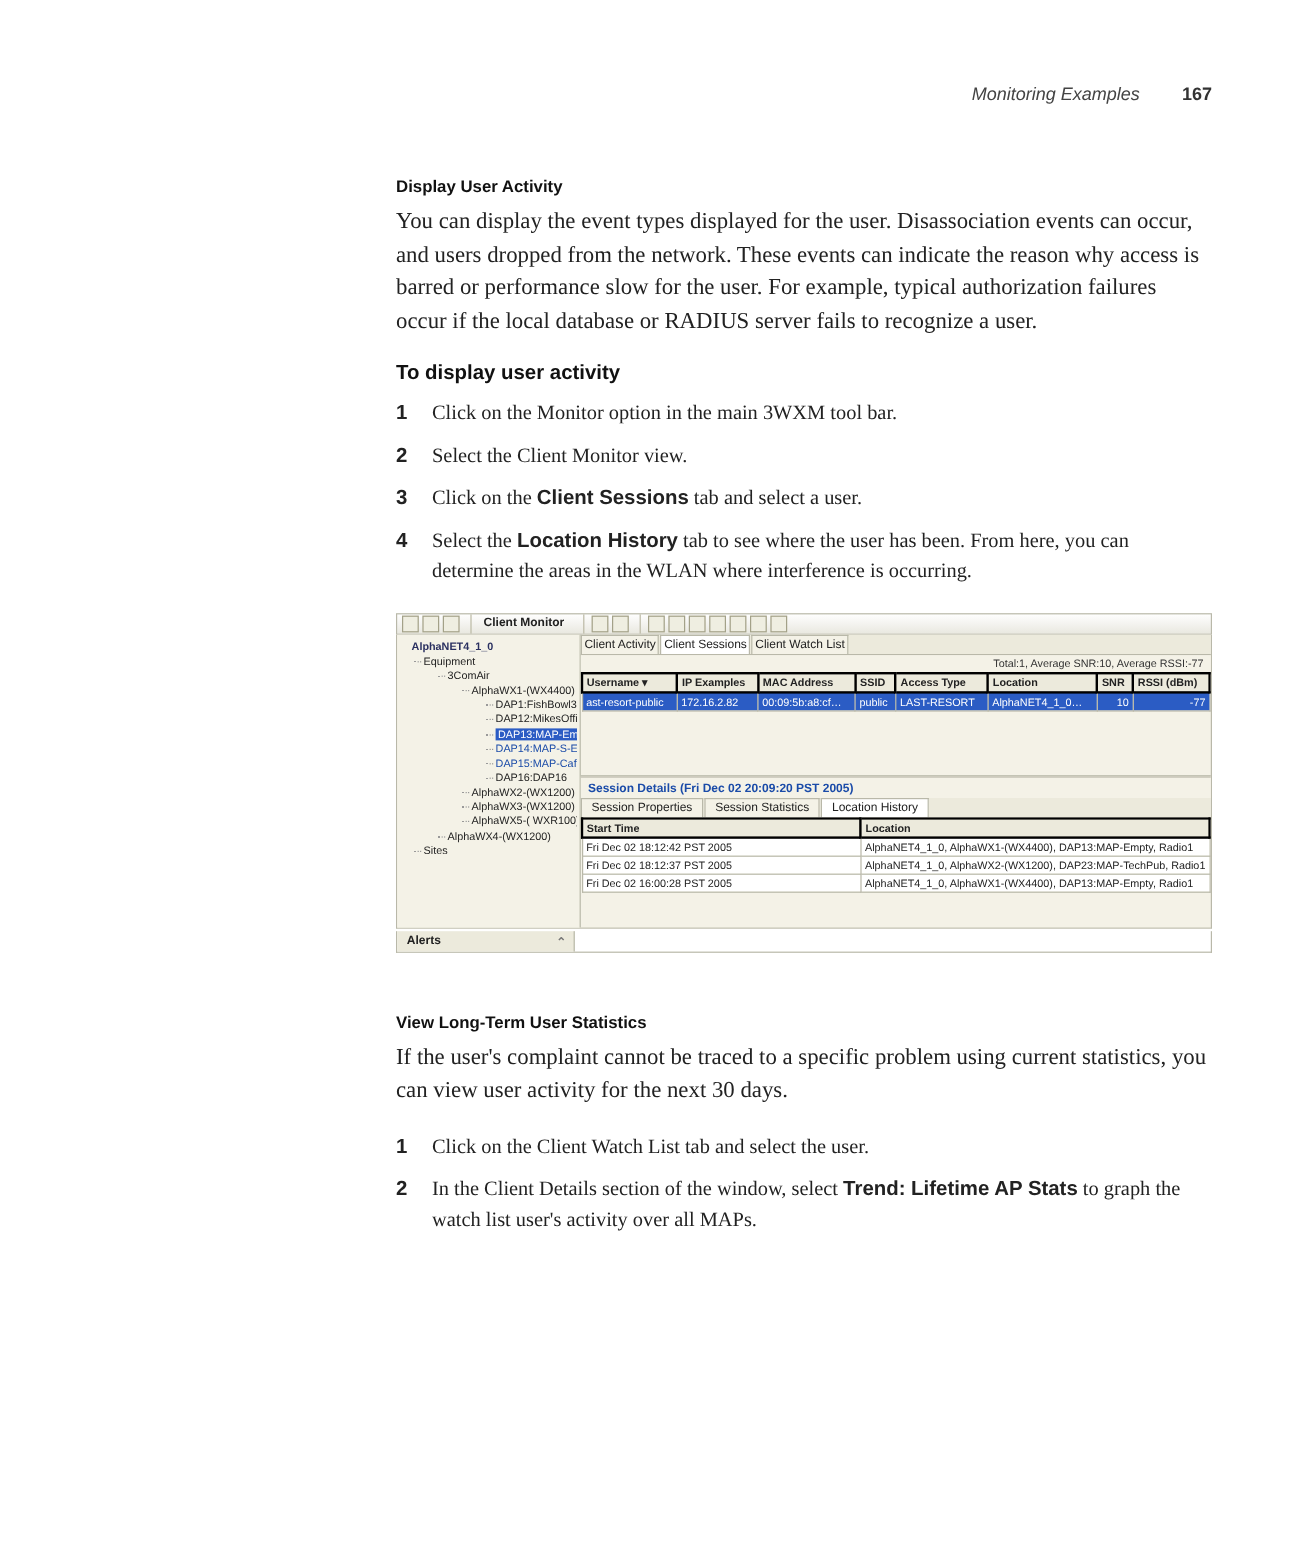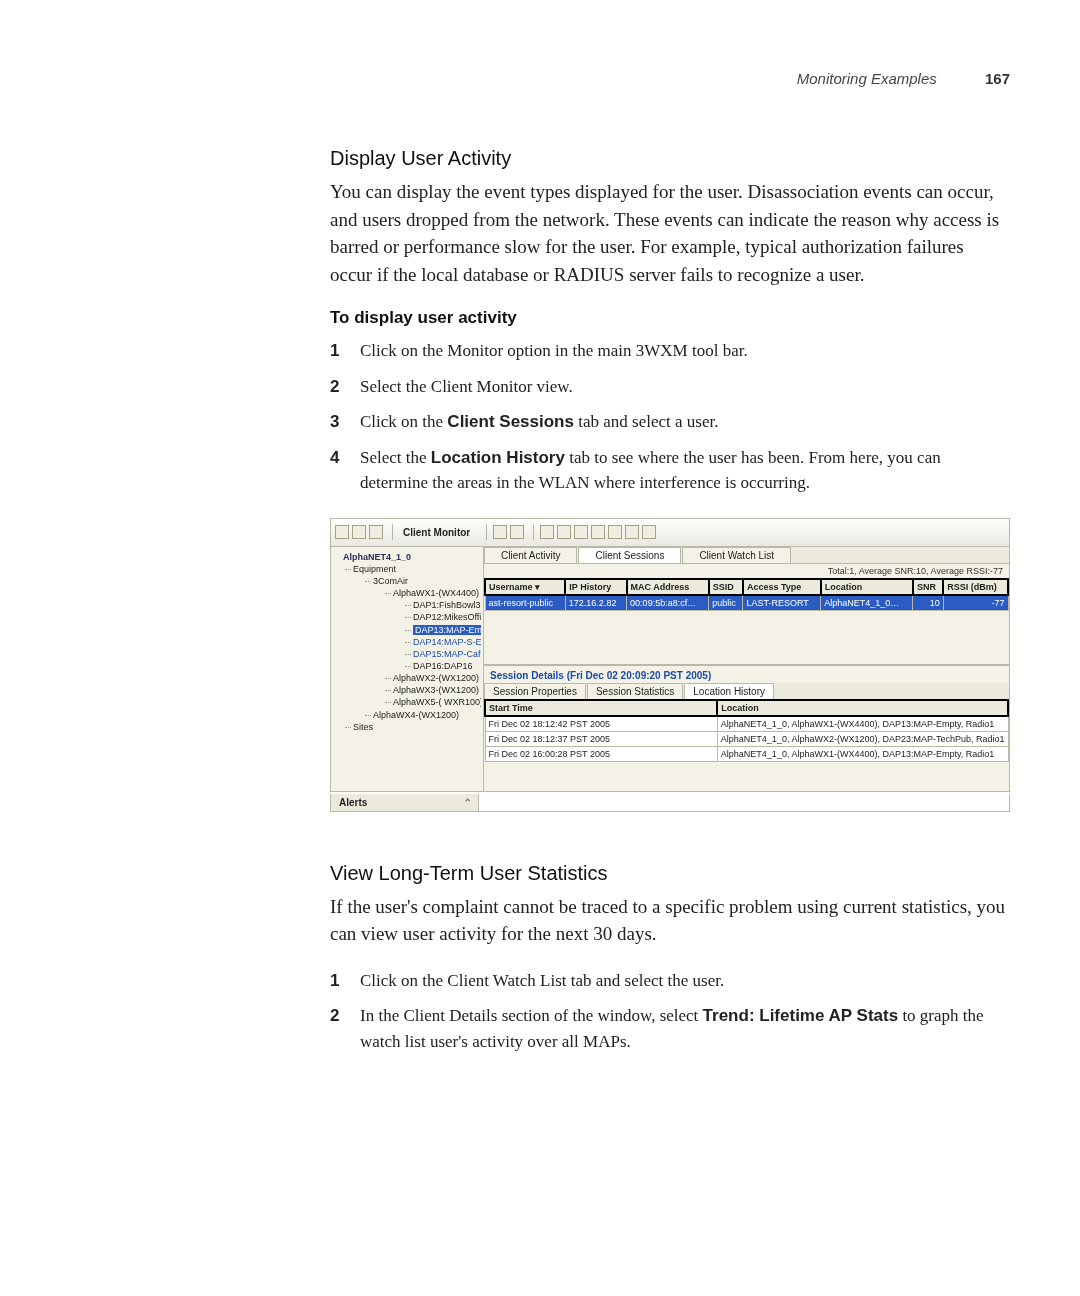--- a/index.html
+++ b/index.html
@@ -21,29 +21,29 @@
     color: #333;
     font-size: 15px;
     margin-bottom: 60px;
   }
   .page-header .section-name {
     font-style: italic;
     color: #444;
   }
   .page-header .page-num {
     font-weight: bold;
-    margin-left: 44px;
+    margin-left: 31px;
   }
   .body-block {
     margin-left: 260px;
   }
   .h3 {
     font-family: Arial, Helvetica, sans-serif;
-    font-weight: normal;
-    font-size: 20px;
+    font-weight: bold;
+    font-size: 14px;
     margin: 0 0 8px 0;
     color: #111;
   }
   .para {
     font-size: 19px;
     line-height: 1.45;
     margin: 0 0 20px 0;
   }
   .h4 {
     font-family: Arial, Helvetica, sans-serif;
@@ -82,21 +82,21 @@
     margin: 12px 0 50px 0;
     width: 680px;
     font-family: Tahoma, Arial, sans-serif;
     font-size: 10px;
     color: #222;
     user-select: none;
   }
   .fig-toolbar {
     display: flex;
     align-items: center;
-    height: 29px;
+    height: 18px;
     background: linear-gradient(#fefefe,#e9e8e0);
     border: 1px solid #b9b8a9;
     box-sizing: border-box;
     padding: 0 4px;
   }
   .fig-toolbar .ico {
     width: 14px;
     height: 14px;
     margin-right: 3px;
     background: #efeee1;
@@ -166,21 +166,21 @@
     flex: 1;
     display: flex;
     flex-direction: column;
   }
   .tabs {
     display: flex;
     background: #eceadc;
     border-bottom: 1px solid #b9b8a9;
   }
   .tabs .tab {
-    padding: 2px 16px;
+    padding: 2px 2px;
     border: 1px solid #b9b8a9;
     border-bottom: none;
     background: #f4f2e7;
     margin-right: 1px;
     font-size: 10px;
   }
   .tabs .tab.active {
     background: #fff;
     font-weight: normal;
   }
@@ -367,21 +367,21 @@
           <div class="tab">Client Activity</div>
           <div class="tab active">Client Sessions</div>
           <div class="tab">Client Watch List</div>
         </div>
         <div class="summary-line">Total:1, Average SNR:10, Average RSSI:-77</div>
         <div class="grid1-wrap">
           <table class="grid1">
             <thead>
               <tr>
                 <th>Username ▾</th>
-                <th>IP History</th>
+                <th>IP Examples</th>
                 <th>MAC Address</th>
                 <th>SSID</th>
                 <th>Access Type</th>
                 <th>Location</th>
                 <th>SNR</th>
                 <th>RSSI (dBm)</th>
               </tr>
             </thead>
             <tbody>
               <tr>

